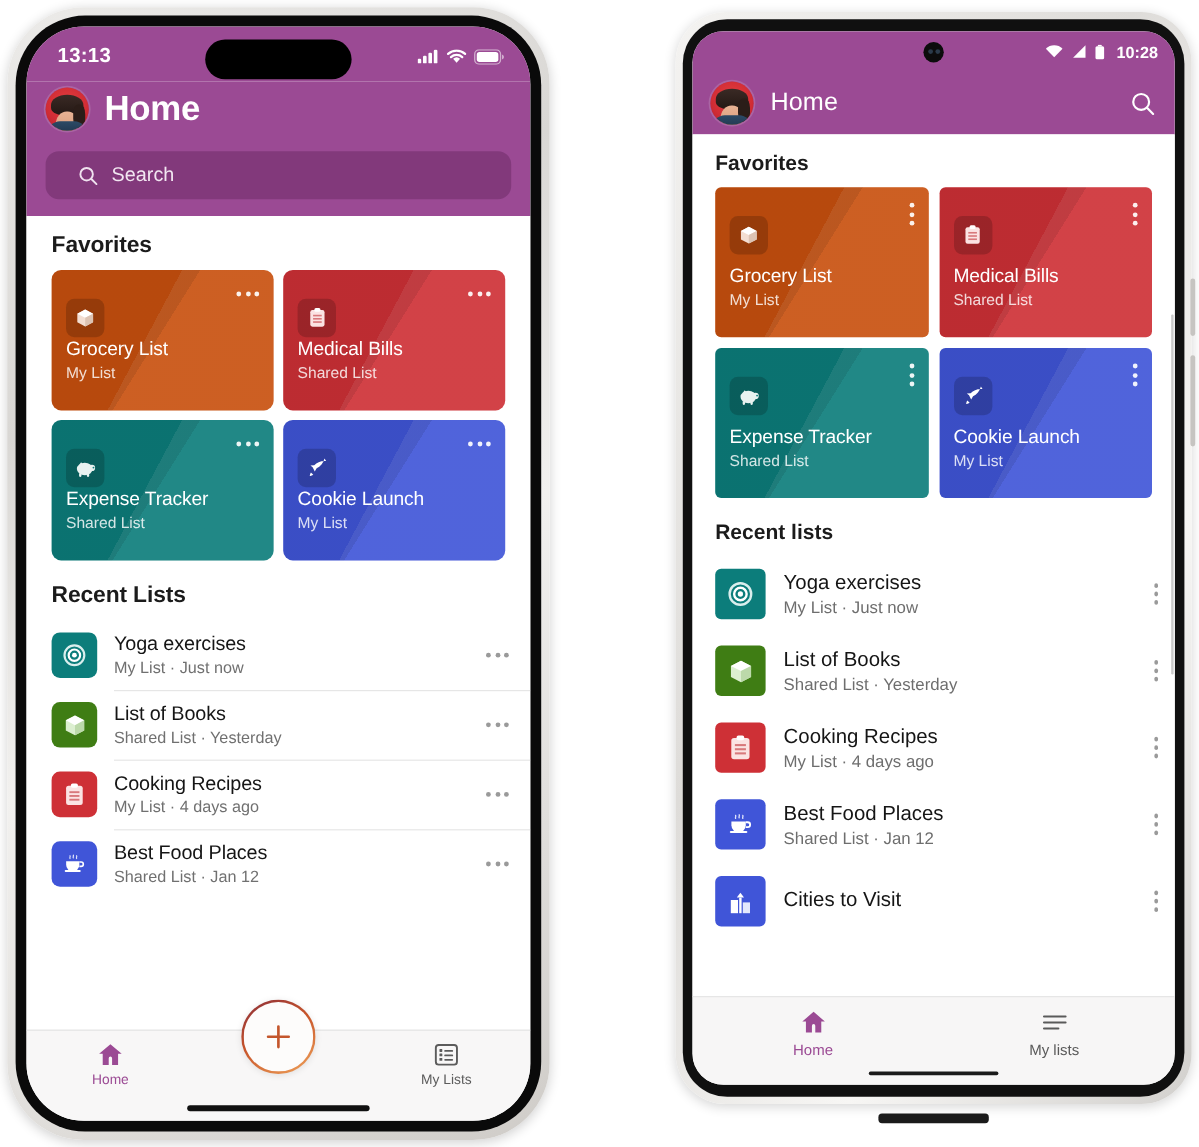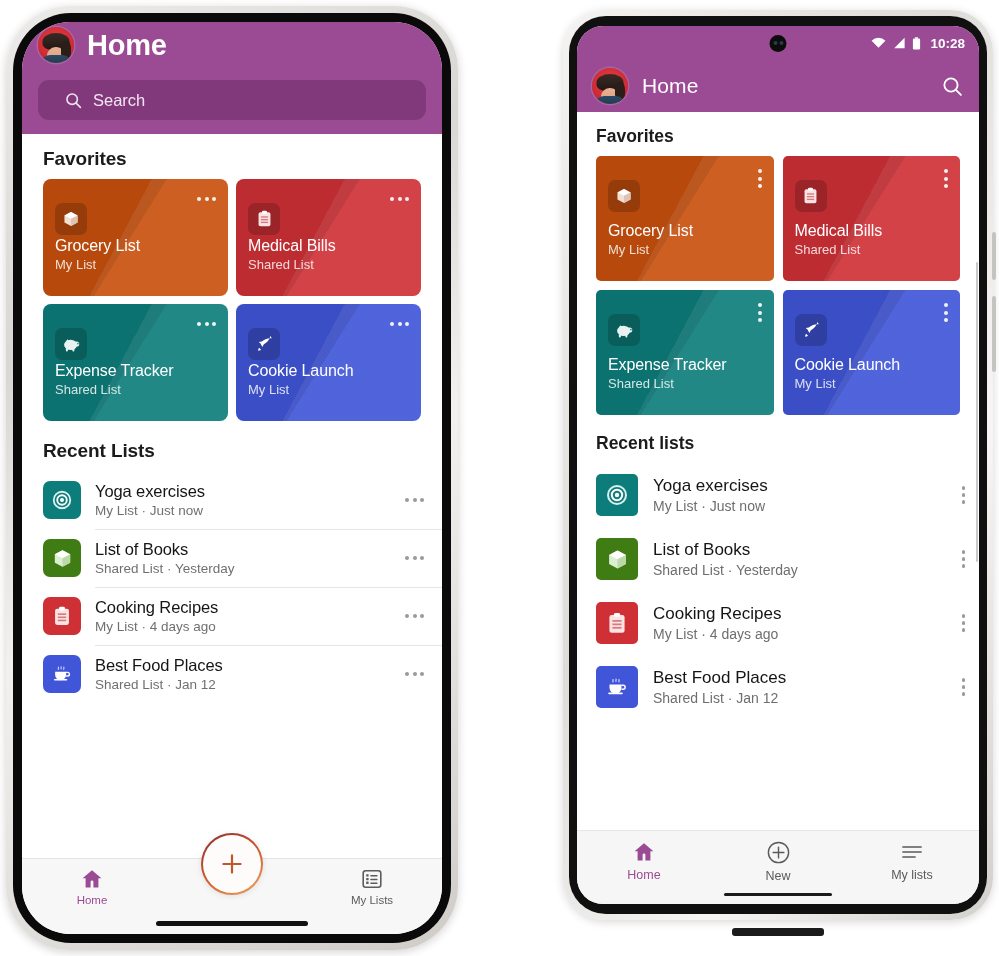--- a/index.html
+++ b/index.html
@@ -180,20 +180,42 @@
 <body>
 
 <div class="stage">
 
   <div class="iphone">
     <div class="ip-outer"></div>
     <div class="ip-band"></div>
 
     <div class="ip-screen">
 
+      <div class="ip-statusbar">
+        <span class="ip-time">13:13</span>
+        <div class="ip-island"></div>
+        <div class="ip-statusicons">
+          <svg width="18" height="12" viewBox="0 0 18 12">
+            <rect x="0" y="8" width="3" height="4" rx="1" fill="#fff"></rect>
+            <rect x="4.5" y="5.5" width="3" height="6.5" rx="1" fill="#fff"></rect>
+            <rect x="9" y="3" width="3" height="9" rx="1" fill="#fff"></rect>
+            <rect x="13.5" y="0.5" width="3" height="11.5" rx="1" fill="#fff"></rect>
+          </svg>
+          <svg width="17" height="12" viewBox="0 0 17 12">
+            <path d="M8.5 11.2 L5.6 7.9a4.4 4.4 0 0 1 5.8 0z" fill="#fff"></path>
+            <path d="M1.4 3.9a10.6 10.6 0 0 1 14.2 0" stroke="#fff" stroke-width="1.9" fill="none" stroke-linecap="round"></path>
+            <path d="M3.8 6.6a7 7 0 0 1 9.4 0" stroke="#fff" stroke-width="1.9" fill="none" stroke-linecap="round"></path>
+          </svg>
+          <svg width="25" height="13" viewBox="0 0 25 13">
+            <rect x="0.6" y="0.6" width="21.5" height="11.8" rx="3.6" stroke="#fff" stroke-opacity=".55" stroke-width="1.1" fill="none"></rect>
+            <rect x="2.3" y="2.3" width="18" height="8.4" rx="2.3" fill="#fff"></rect>
+            <path d="M23.4 4.4v4.2a2.2 2.2 0 0 0 0-4.2z" fill="#fff" fill-opacity=".6"></path>
+          </svg>
+        </div>
+      </div>
 
       <div class="ip-header">
         <div class="ip-hrow">
           <div class="avatar">
             <div class="hair"></div>
             <div class="face"></div>
             <div class="hair2"></div>
             <div class="body"></div>
           </div>
           <div class="ip-title">Home</div>
@@ -619,40 +641,52 @@
               <div class="an-rname">Best Food Places</div>
               <div class="an-rsub">Shared List · Jan 12</div>
             </div>
             <div class="an-vdots">
                 <i></i>
                 <i></i>
                 <i></i>
               </div>
           </div>
 
+          <div class="an-ritem">
+            <div class="an-ricon" style="background:#4055D8">
+              <svg width="24" height="24" viewBox="0 0 24 24">
+                  <rect x="4" y="11" width="6" height="11" fill="#fff"></rect>
+                  <rect x="14" y="13" width="6" height="9" fill="#e4e8fc"></rect>
+                  <path d="M12 5 15 9h-6z" fill="#fff"></path>
+                  <rect x="11" y="9" width="2" height="13" fill="#fff"></rect>
+                </svg>
+            </div>
+            <div class="rtexts">
+              <div class="an-rname">Cities to Visit</div>
+              <div class="an-rsub"></div>
+            </div>
+            <div class="an-vdots">
+                <i></i>
+                <i></i>
+                <i></i>
+              </div>
+          </div>
         </div>
 
         <div class="an-scroll"></div>
       </div>
 
       <div class="an-navbar">
         <div class="an-tab active">
           <svg width="26" height="24" viewBox="0 0 26 24">
             <path d="M13 3.2 3.6 11.2h3v9.2h5v-5.6a1.4 1.4 0 0 1 2.8 0v5.6h5v-9.2h3z" fill="#9B4A94"></path>
           </svg>
           <span class="lbl">Home</span>
         </div>
         <div class="an-tab">
-          <svg width="25" height="25" viewBox="0 0 26 26">
-            <circle cx="13" cy="13" r="10.5" stroke="#5a5a5a" stroke-width="1.5" fill="none"></circle>
-            <path d="M13 7.4v11.2M7.4 13h11.2" stroke="#5a5a5a" stroke-width="1.5" stroke-linecap="round"></path>
-          </svg>
-          <span class="lbl">New</span>
-        </div>
-        <div class="an-tab">
           <svg width="26" height="24" viewBox="0 0 26 24">
             <path d="M4 7h18M4 12h18M4 17h12" stroke="#5a5a5a" stroke-width="1.7" stroke-linecap="round"></path>
           </svg>
           <span class="lbl">My lists</span>
         </div>
         <div class="an-homebar"></div>
       </div>
 
     </div>
   </div>

